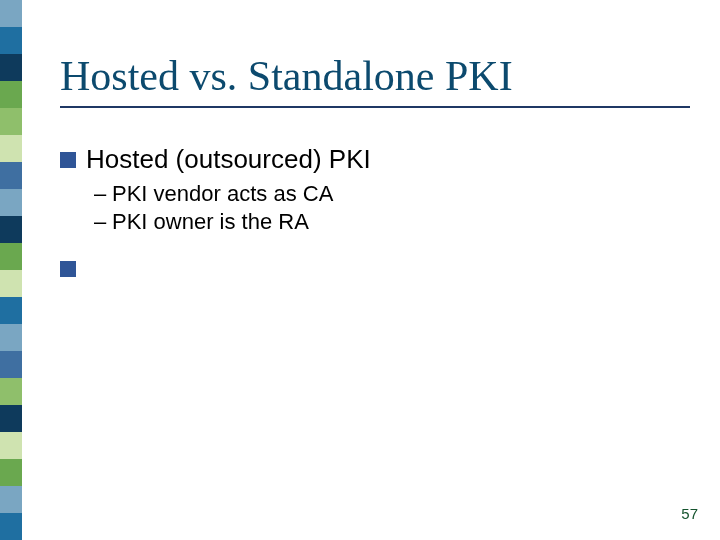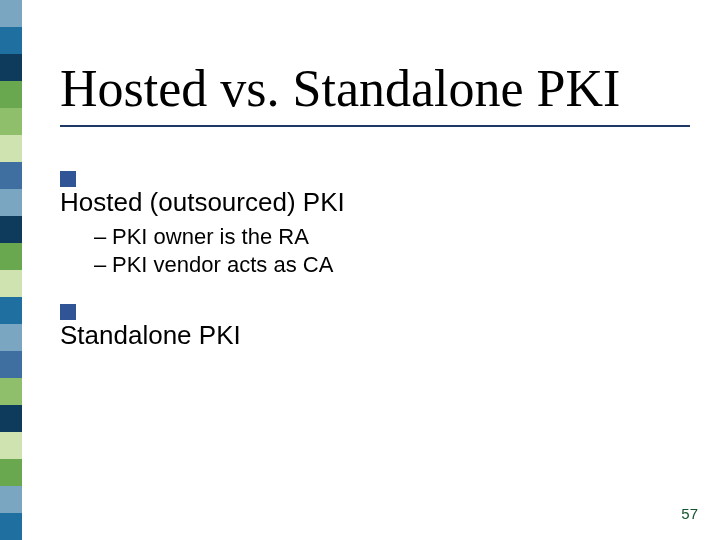--- a/index.html
+++ b/index.html
@@ -24,39 +24,38 @@
   }
   .sidebar .seg { flex: 1 1 auto; }
   .content {
     position: absolute;
     left: 60px;
     top: 50px;
     right: 30px;
   }
   .title {
     font-family: "Times New Roman", Times, serif;
-    font-size: 52px;
+    font-size: 42px;
     font-weight: 400;
-    color: #000000;
-    margin: 12px 0 8px 0;
+    color: #0c4a6e;
+    margin: 4px 0 8px 0;
     line-height: 1.05;
   }
   .rule {
     border: none;
     border-top: 2px solid #1f3864;
     margin: 0 0 36px 0;
     height: 0;
   }
   .level1 {
     font-size: 26px;
     font-weight: 400;
     margin: 0 0 6px 0;
     display: flex;
     align-items: flex-start;
-    flex-direction: column;
   }
   .bullet-sq {
     display: inline-block;
     width: 16px;
     height: 16px;
     background: #2f5597;
     margin-top: 8px;
     margin-right: 10px;
     flex: 0 0 auto;
   }
@@ -109,26 +108,25 @@
 <div class="content">
   <h1 class="title">Hosted vs. Standalone PKI</h1>
   <hr class="rule">
 
   <div class="level1">
     <span class="bullet-sq"></span>
     <span>Hosted (outsourced) PKI</span>
   </div>
   <div class="level2-group">
     <div class="level2">
-      <span class="dash">–</span><span>PKI owner is the RA</span>
+      <span class="dash">–</span><span>PKI vendor acts as CA</span>
     </div>
     <div class="level2">
-      <span class="dash">–</span><span>PKI vendor acts as CA</span>
+      <span class="dash">–</span><span>PKI owner is the RA</span>
     </div>
   </div>
 
   <div class="level1">
     <span class="bullet-sq"></span>
-    <span>Standalone PKI</span>
   </div>
 </div>
 
 <div class="pagenum">57</div>
 
 </body></html>

